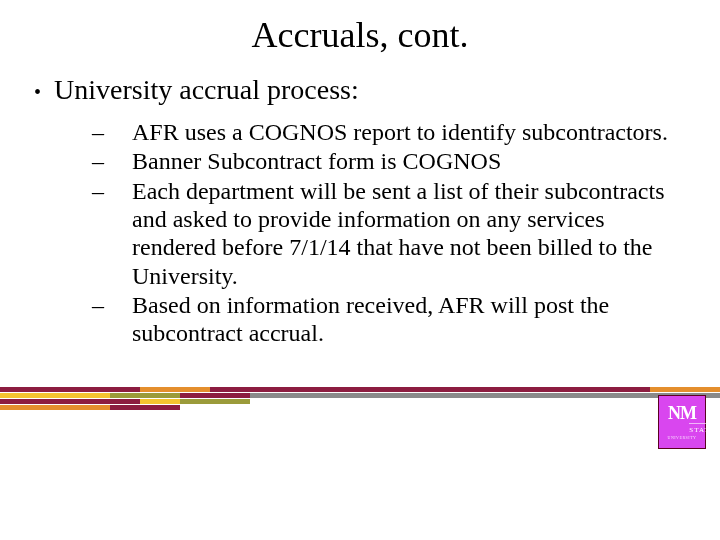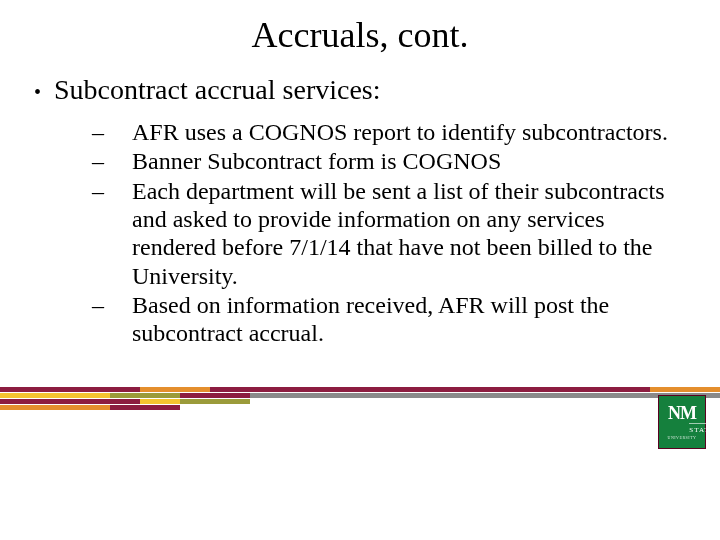--- a/index.html
+++ b/index.html
@@ -76,21 +76,21 @@
   .bar {
     position: absolute;
     height: 5px;
   }
   .logo {
     position: absolute;
     right: 14px;
     bottom: 6px;
     width: 48px;
     height: 54px;
-    background: #15803d;
+    background: #d946ef;
     border: 1px solid #5a0020;
     box-sizing: border-box;
     display: flex;
     flex-direction: column;
     align-items: center;
     justify-content: center;
     color: #fff;
   }
   .logo .nm {
     font-family: Georgia, "Times New Roman", serif;
@@ -121,21 +121,21 @@
 <body>
 
 <div class="slide">
 
   <h1 class="title">Accruals, cont.</h1>
 
   <div class="content">
 
     <div class="top-item">
       <span class="bullet">•</span>
-      <span class="text">Subcontract accrual services:</span>
+      <span class="text">University accrual process:</span>
     </div>
 
     <div class="sub-list">
       <div class="sub-item">
         <span class="dash">–</span>
         <span class="text">AFR uses a COGNOS report to identify subcontractors.</span>
       </div>
       <div class="sub-item">
         <span class="dash">–</span>
         <span class="text">Banner Subcontract form is COGNOS</span>

